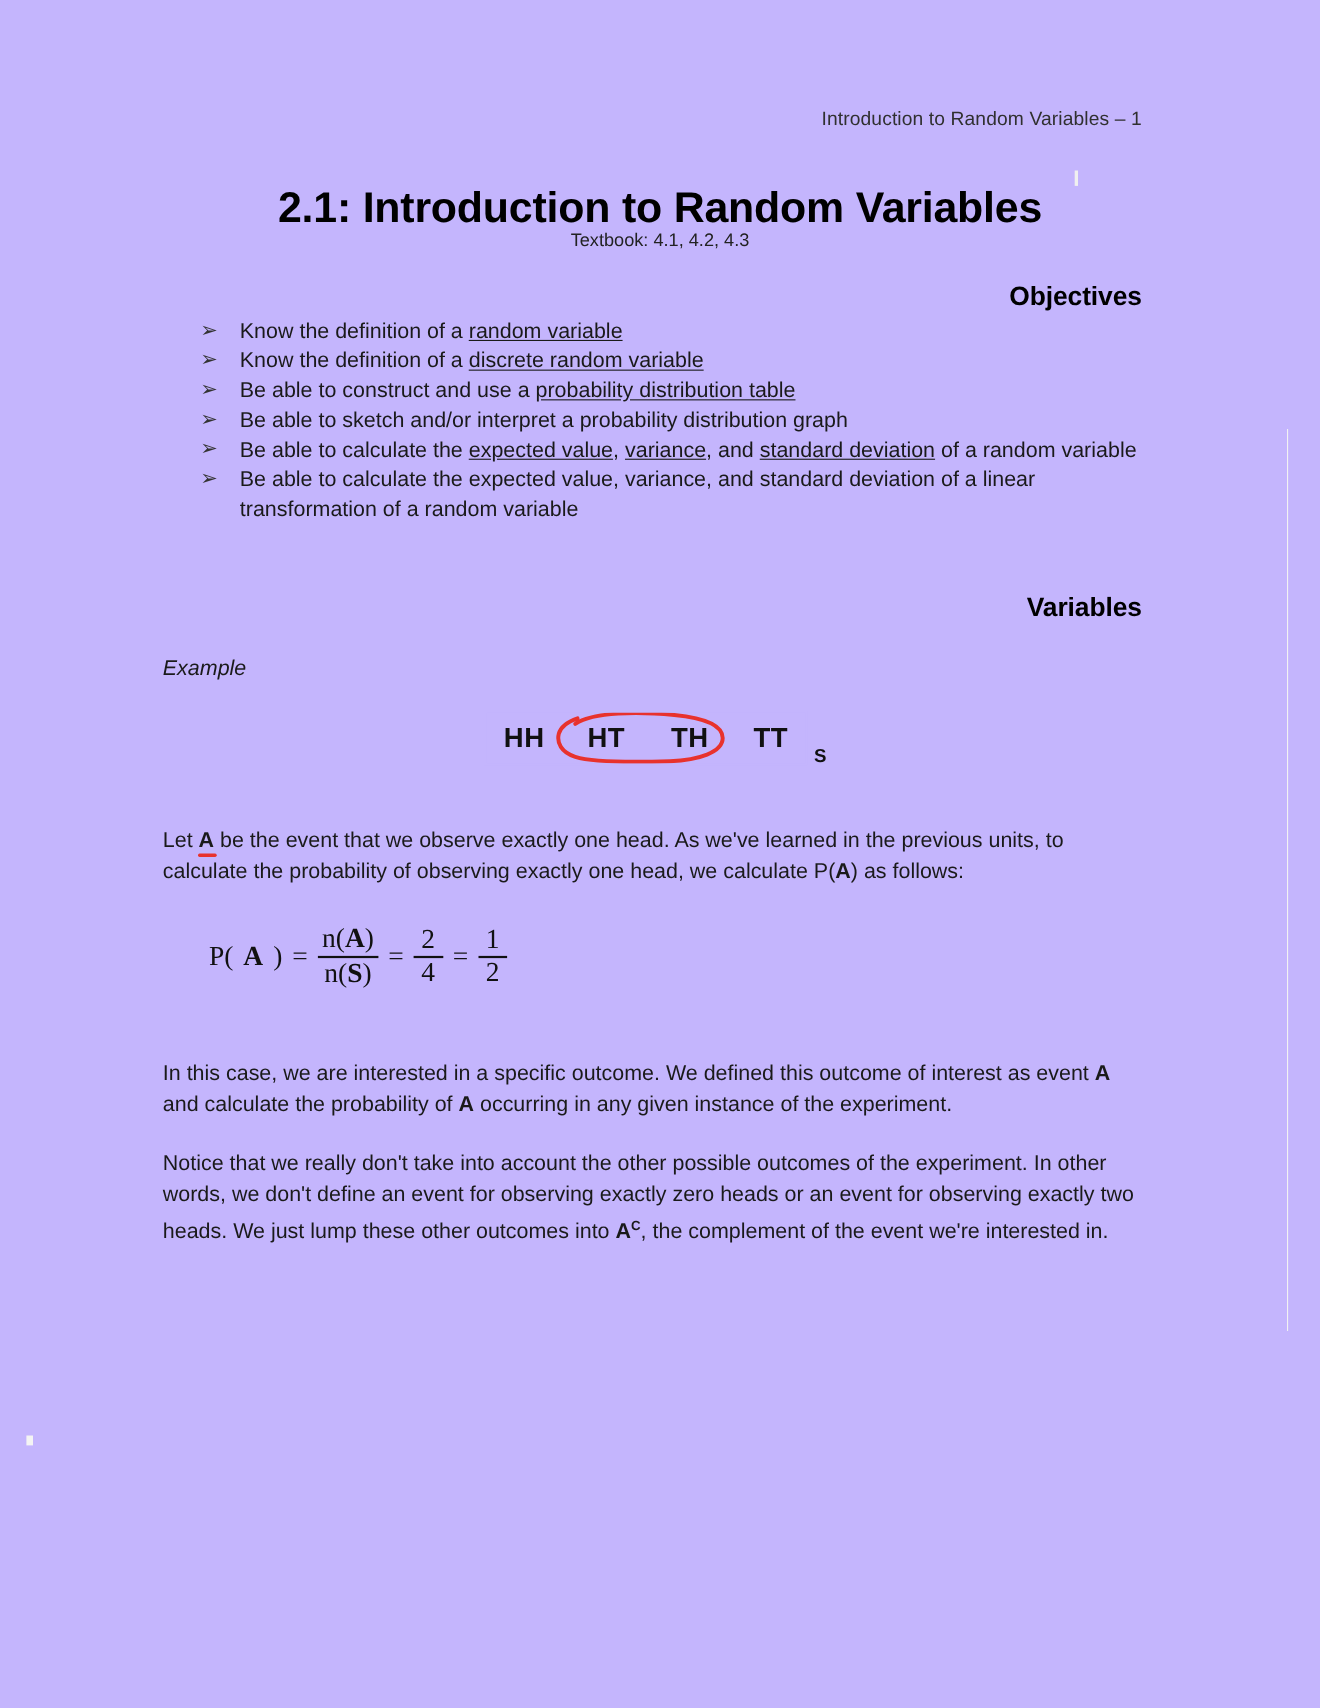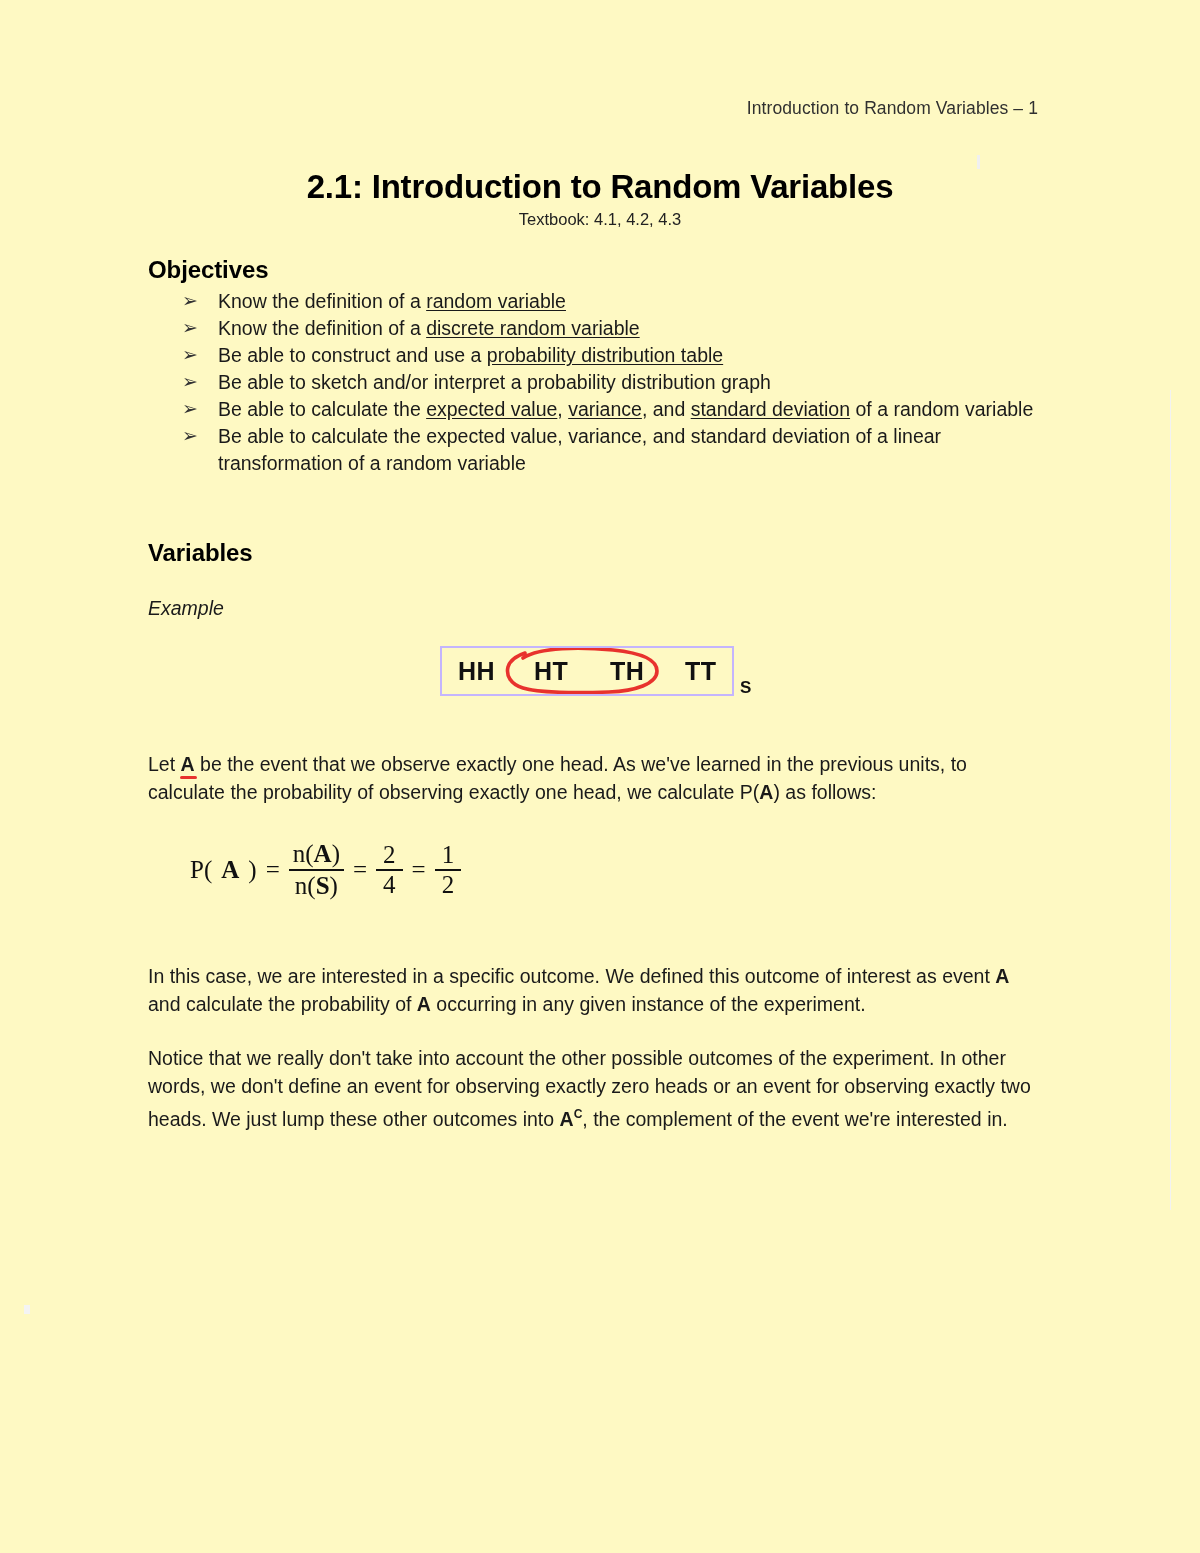--- a/index.html
+++ b/index.html
@@ -4,21 +4,21 @@
 <style>
   html, body {
     margin: 0;
     padding: 0;
     background: #ffffff;
   }
   .page {
     position: relative;
     width: 1200px;
     height: 1553px;
-    background: #fef9c3;
+    background: #c4b5fd;
     font-family: "Liberation Sans", sans-serif;
     color: #1a1a1a;
     overflow: hidden;
   }
   
   .scan-line-right {
     position: absolute;
     left: 1170px;
     top: 390px;
     width: 1px;
@@ -50,21 +50,21 @@
     color: #303030;
     letter-spacing: 0.1px;
   }
 
   .title {
     position: absolute;
     top: 168px;
     left: 0;
     width: 1200px;
     text-align: center;
-    font-size: 33px;
+    font-size: 39px;
     font-weight: bold;
     letter-spacing: -0.2px;
     color: #000;
   }
   .subtitle {
     position: absolute;
     top: 210px;
     left: 0;
     width: 1200px;
     text-align: center;
@@ -78,20 +78,21 @@
     top: 256px;
     width: 890px;
   }
 
   h2.section {
     font-size: 24px;
     font-weight: bold;
     margin: 0 0 4px 0;
     color: #000;
     letter-spacing: -0.1px;
+    text-align: right;
   }
 
   ul.objectives {
     list-style: none;
     margin: 0;
     padding: 0;
   }
   ul.objectives li {
     position: relative;
     padding-left: 70px;

